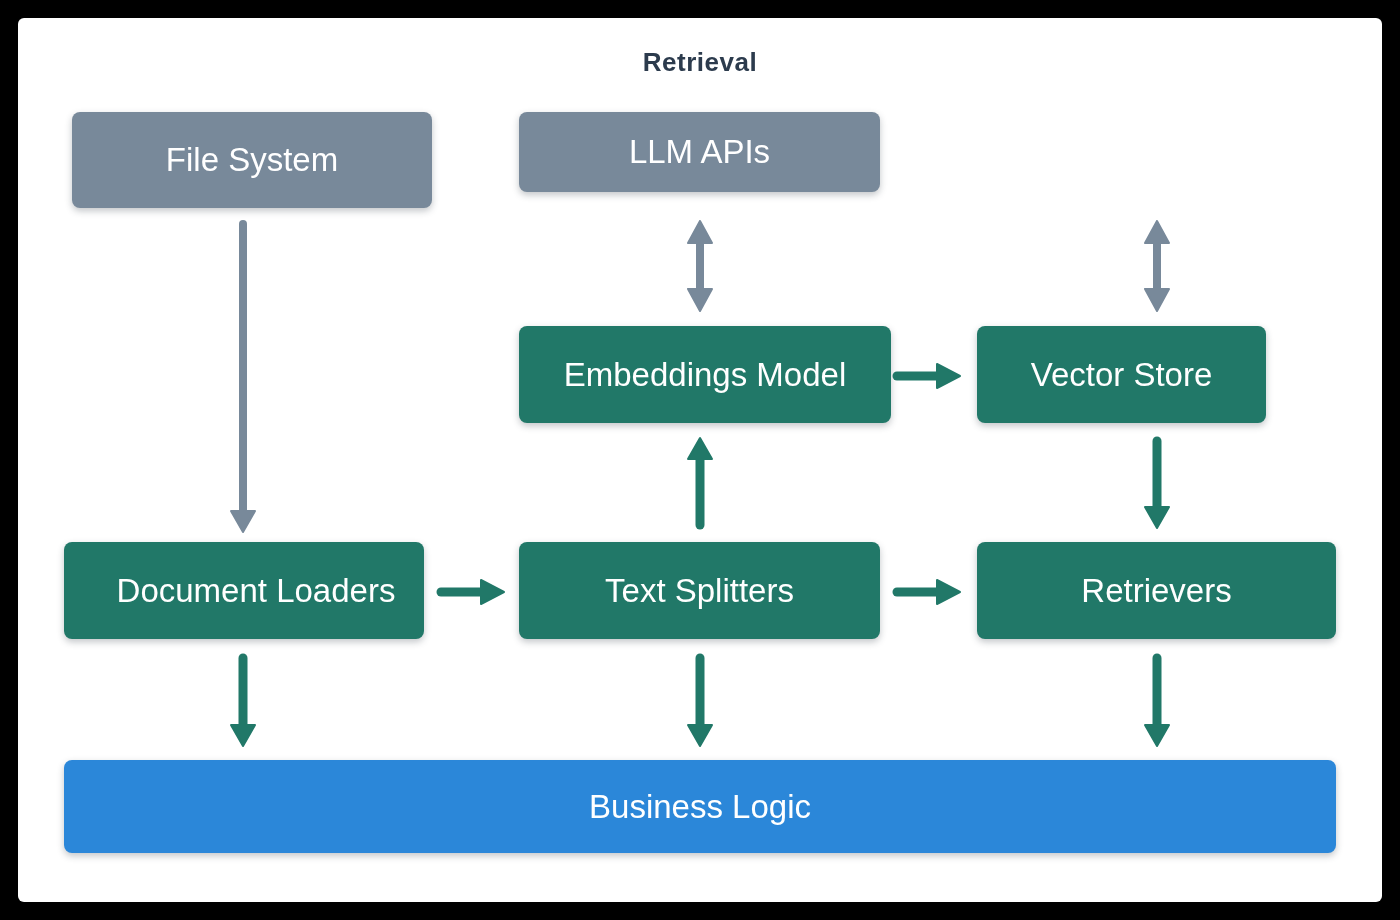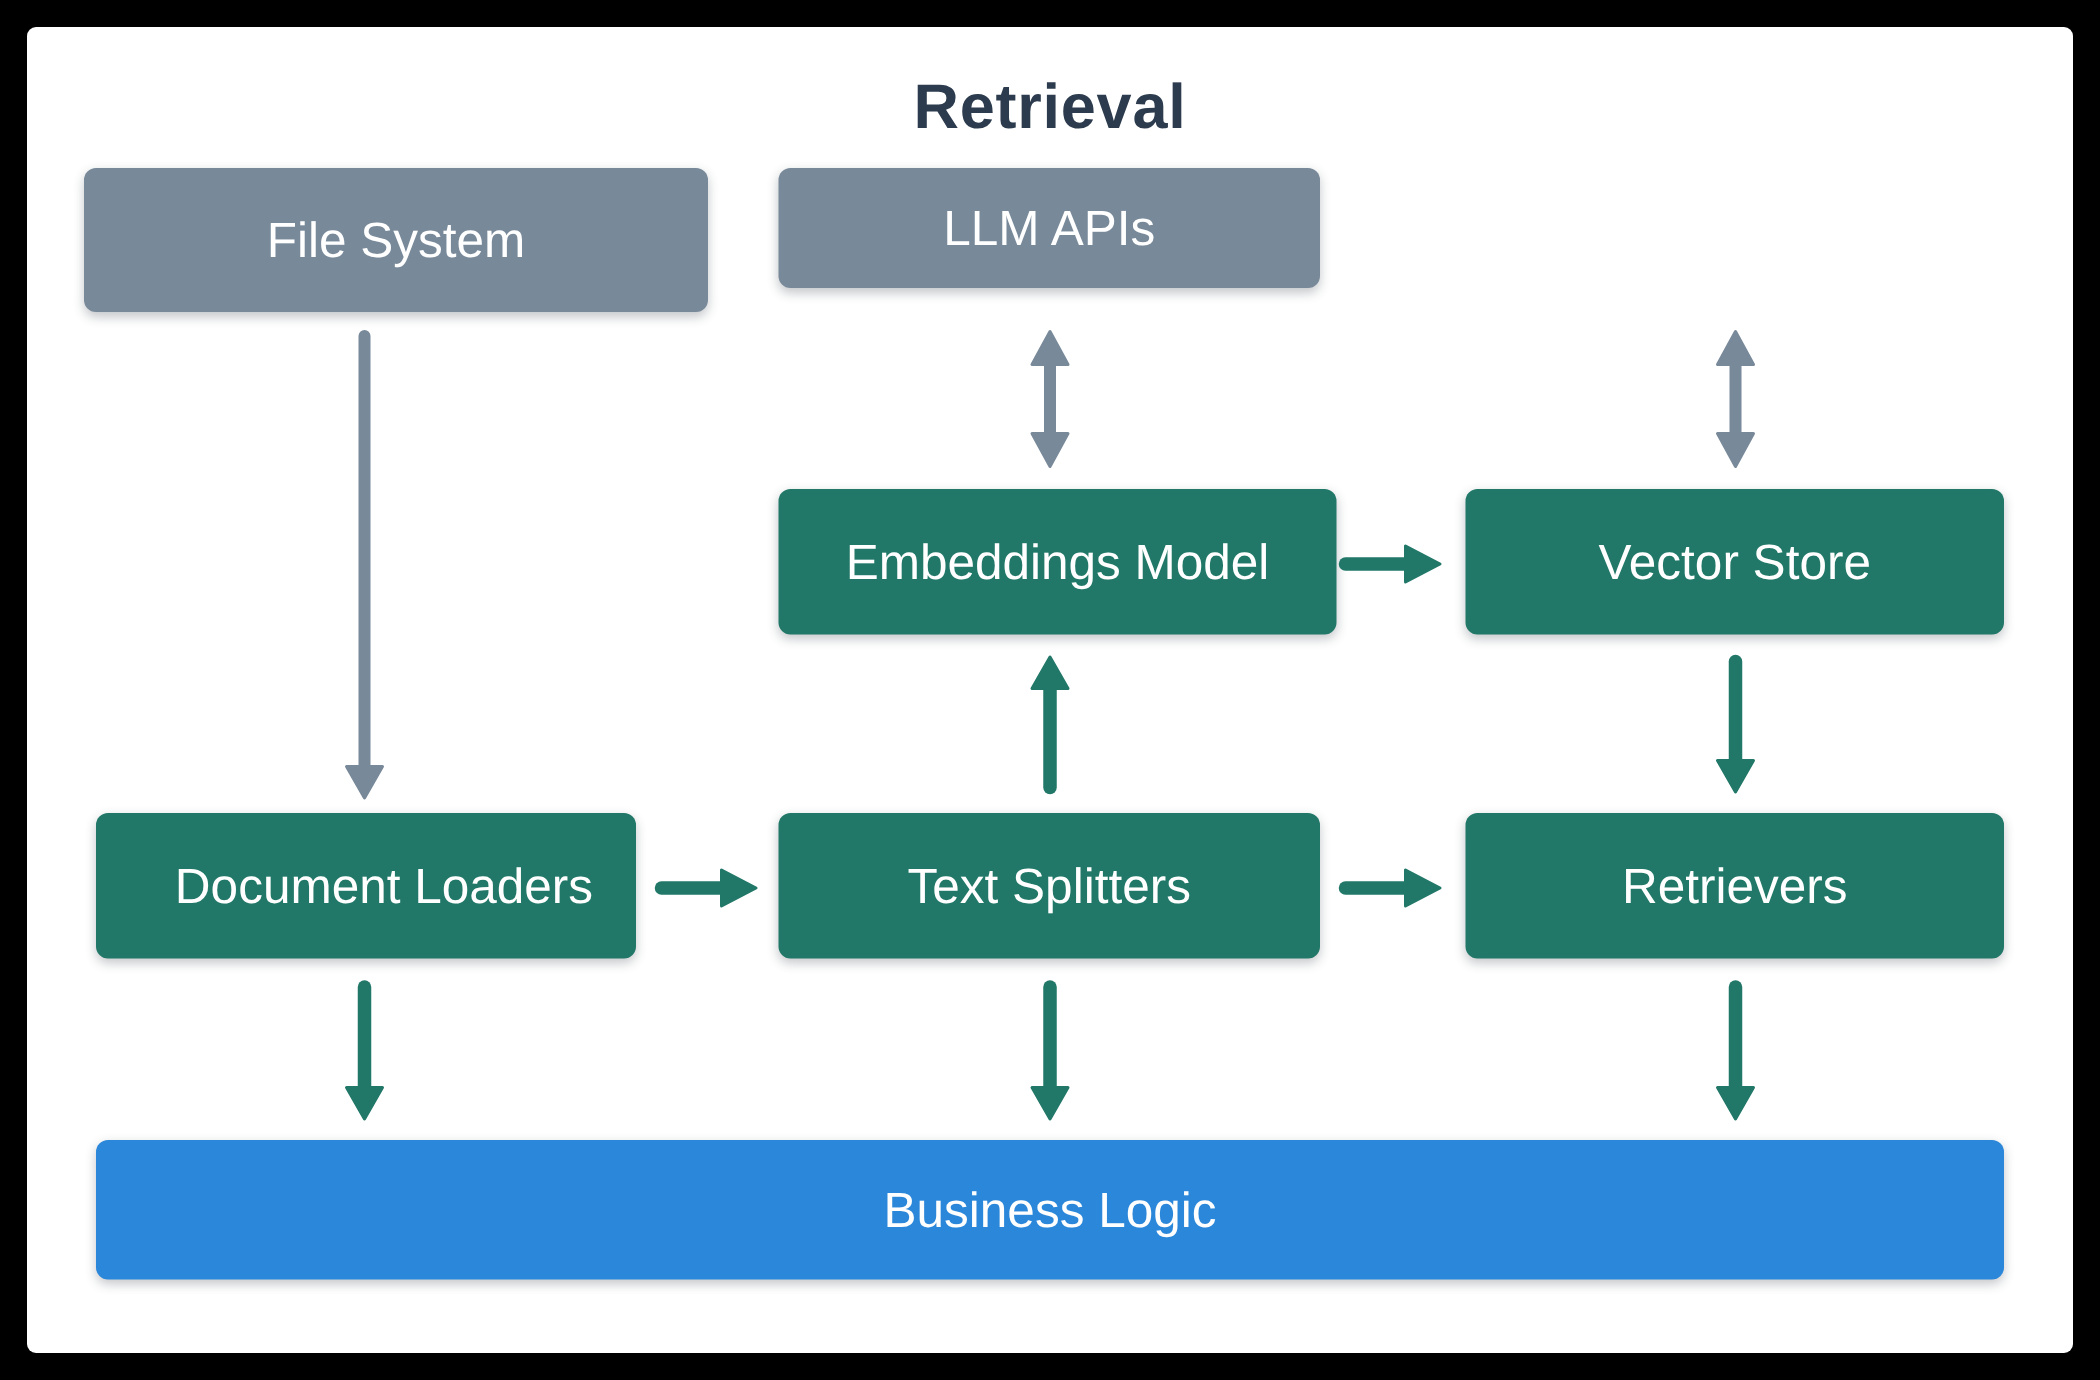--- a/index.html
+++ b/index.html
@@ -18,45 +18,45 @@
     left: 18px; top: 18px;
     width: 1364px; height: 884px;
     background: var(--card-background, #fff);
     border-radius: 6px;
   }
   .title {
     position: absolute;
     left: 0; top: 47px;
     width: 1400px;
     text-align: center;
-    font-size: 42px;
+    font-size: 26px;
     font-weight: 700;
     letter-spacing: 0.5px;
     color: var(--title-text, #2c3b4d);
   }
   .node {
     position: absolute;
     display: flex;
     align-items: center;
     justify-content: center;
     border-radius: 8px;
     color: var(--box-text, #fff);
     font-size: 33px;
     font-weight: 400;
     box-shadow: 0 3px 7px rgba(40, 50, 60, 0.28);
   }
   .node.external    { background: var(--external-box, #78899a); }
   .node.component   { background: var(--component-box, #217868); }
   .node.application { background: var(--application-box, #2b87d9); }
 
-  .node-file-system      { left: 56px;  top: 112px; width: 416px;  height: 96px; }
+  .node-file-system      { left: 72px;  top: 112px; width: 360px;  height: 96px; }
   .node-llm-apis         { left: 519px; top: 112px; width: 361px;  height: 80px; }
   .node-vector-database  { left: 977px; top: 112px; width: 359px;  height: 96px; }
   .node-embeddings-model { left: 519px; top: 326px; width: 372px;  height: 97px; }
-  .node-vector-store     { left: 977px; top: 326px; width: 359px;  height: 97px; }
+  .node-vector-store     { left: 977px; top: 326px; width: 289px;  height: 97px; }
   .node-document-loaders { left: 64px;  top: 542px; width: 360px;  height: 97px; padding-left: 24px; }
   .node-text-splitters   { left: 519px; top: 542px; width: 361px;  height: 97px; }
   .node-retrievers       { left: 977px; top: 542px; width: 359px;  height: 97px; }
   .node-business-logic   { left: 64px;  top: 760px; width: 1272px; height: 93px; }
 
   .arrow { position: absolute; }
   .arrow svg { display: block; }
   .arrow.gray  { color: var(--gray-arrow, #78899a); }
   .arrow.green { color: var(--green-arrow, #217868); }
 </style>

